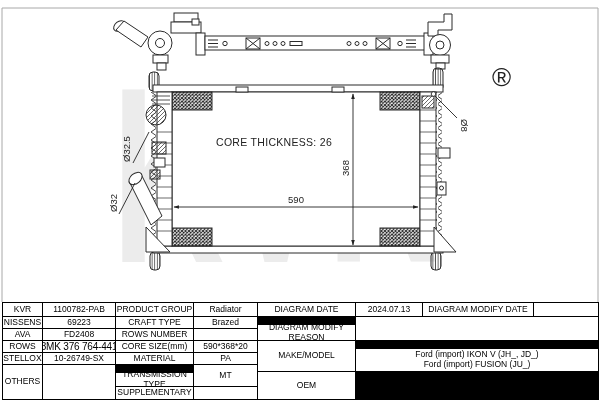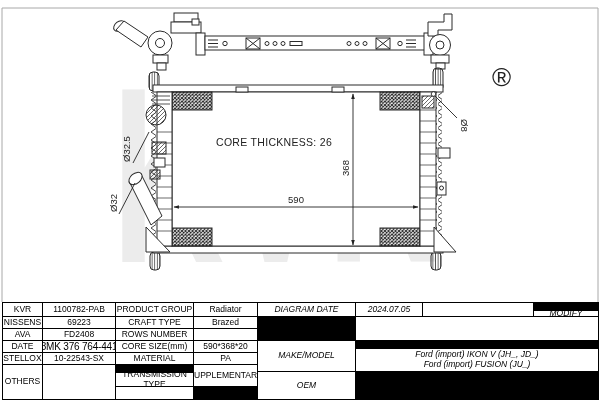--- a/index.html
+++ b/index.html
@@ -11,21 +11,21 @@
   
   .grid{position:absolute;display:grid;background:#000;gap:1px;border:1px solid #000;}
   .cell{background:#fff;display:flex;align-items:center;justify-content:center;
         font-size:8.5px;line-height:1.15;color:#000;text-align:center;
         overflow:hidden;white-space:nowrap;padding:0 1px;box-sizing:border-box;}
   .wrap{white-space:normal;margin-top:8px;}
   .tight{font-size:10px;letter-spacing:-0.2px;}
   #lgrid{left:2px;top:302px;grid-template-columns:39px 72px 77px 63px;
          grid-template-rows:13px 11px 11px 11px 11px 21px 12px;}
   #rgrid{left:257px;top:302px;grid-template-columns:97px 66px 110px 64px;
-         grid-template-rows:13px 23px 30px 27px;font-style:italic;}
+         grid-template-rows:13px 23px 30px 27px;}
   .span-rows{grid-row:6/8;}
   .rval{grid-column:2/5;}
 </style>
 </head>
 <body>
 
 <div id="page">
 
 <svg width="600" height="302" viewBox="0 0 600 302">
   <defs>
@@ -173,42 +173,44 @@
   <div class="cell">NISSENS</div>
   <div class="cell">69223</div>
   <div class="cell">CRAFT TYPE</div>
   <div class="cell">Brazed</div>
 
   <div class="cell">AVA</div>
   <div class="cell">FD2408</div>
   <div class="cell">ROWS NUMBER</div>
   <div class="cell"></div>
 
-  <div class="cell">DATE</div>
+  <div class="cell">ROWS</div>
   <div class="cell tight">8MK 376 764-441</div>
   <div class="cell">CORE SIZE(mm)</div>
   <div class="cell">590*368*20</div>
 
   <div class="cell">STELLOX</div>
-  <div class="cell">10-22543-SX</div>
+  <div class="cell">10-26749-SX</div>
   <div class="cell">MATERIAL</div>
   <div class="cell">PA</div>
 
   <div class="cell span-rows">OTHERS</div>
   <div class="cell span-rows"></div>
   <div class="cell wrap">TRANSMISSION TYPE</div>
+  <div class="cell">MT</div>
 
   <div class="cell">SUPPLEMENTARY</div>
   <div class="cell"></div>
 </div>
 
 
 <div id="rgrid" class="grid">
   <div class="cell">DIAGRAM DATE</div>
-  <div class="cell">2024.07.05</div>
+  <div class="cell">2024.07.13</div>
+  <div class="cell">DIAGRAM MODIFY DATE</div>
   <div class="cell"></div>
 
   <div class="cell wrap">DIAGRAM MODIFY REASON</div>
   <div class="cell rval"></div>
 
   <div class="cell">MAKE/MODEL</div>
   <div class="cell rval wrap">
     <div>
       <div>Ford (import) IKON V (JH_, JD_)</div>
       <div>Ford (import) FUSION (JU_)</div>

